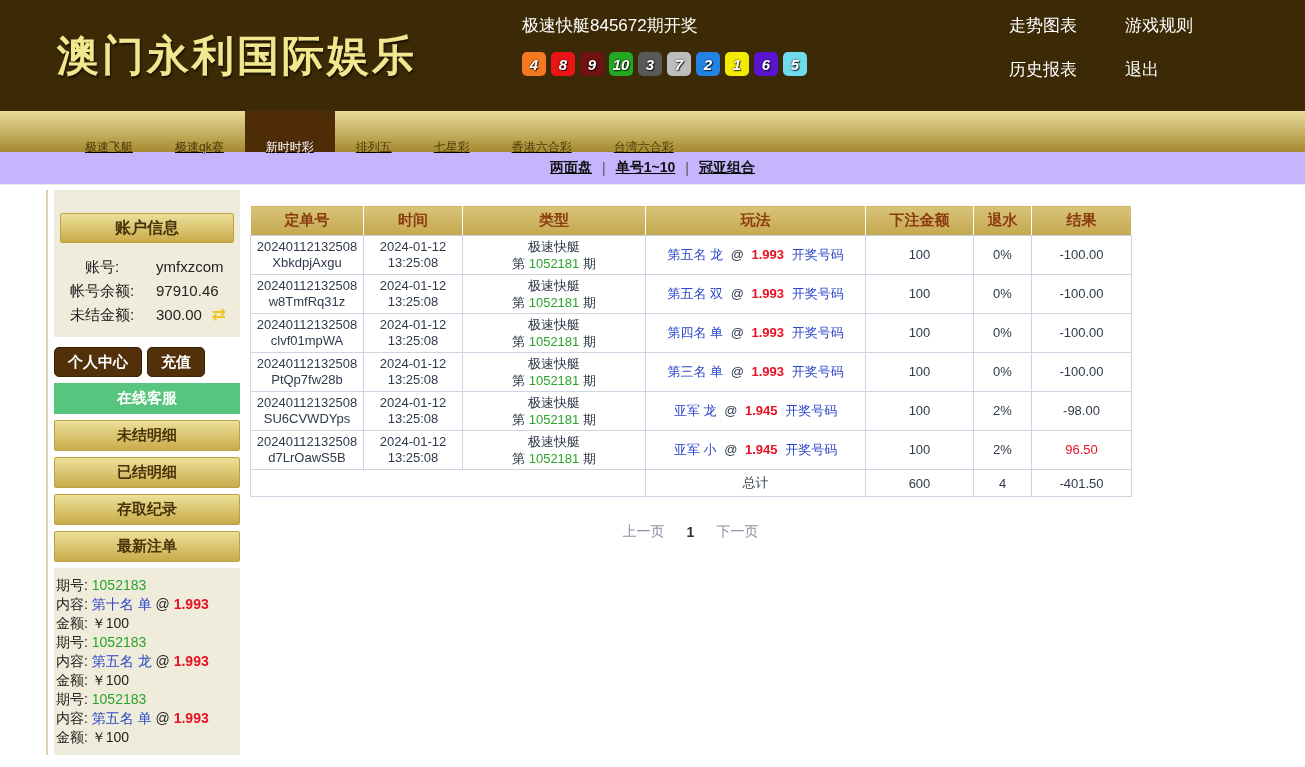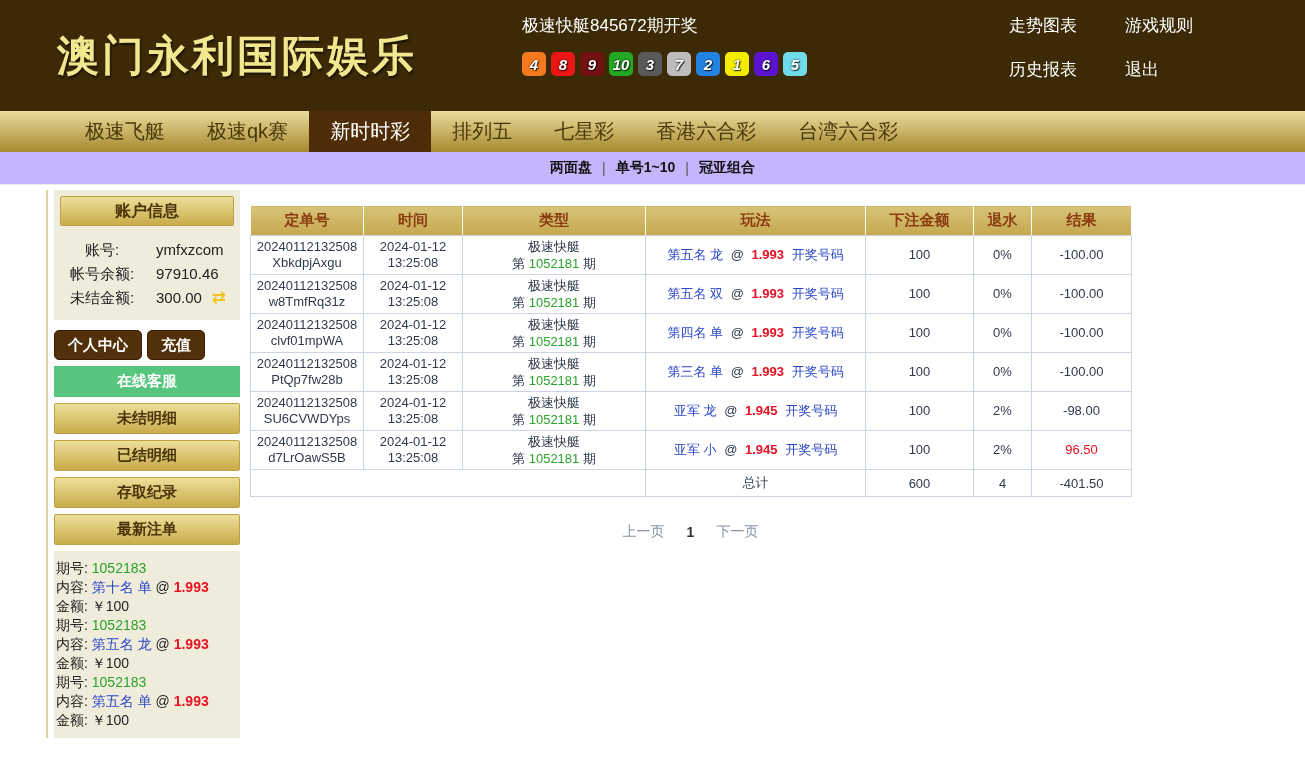--- a/index.html
+++ b/index.html
@@ -1,21 +1,21 @@
 <!DOCTYPE html>
 <html><head>
 <meta charset="utf-8">
 <style>
   * { box-sizing: border-box; margin: 0; padding: 0; }
   body {
     width: 1305px; height: 767px; background: #ffffff;
     font-family: "Liberation Sans", "DejaVu Sans", sans-serif;
     overflow: hidden;
   }
-  .page { position: relative; width: 1305px; height: 767px; }
+  .page { position: relative; width: 1305px; height: 767px; text-decoration: underline; }
 
   
   .header { position: relative; height: 111px; background: #3b2a05; }
   .brand {
     position: absolute; left: 57px; top: 50%; transform: translateY(-50%);
     font-size: 42px; font-weight: bold; letter-spacing: 3px;
     color: #f0e78f; text-shadow: 1px 2px 2px rgba(0,0,0,.6);
   }
   .draw-block { position: absolute; left: 522px; top: 14px; }
   .draw-title { font-size: 17px; color: #ffffff; }
@@ -32,40 +32,40 @@
     column-gap: 48px; row-gap: 21px; justify-items: start;
   }
   .header-link { color: #ffffff; font-size: 17px; cursor: pointer; white-space: nowrap; }
 
   
   .nav {
     height: 41px; background: linear-gradient(#e9dc9c, #a6892f);
     display: flex; padding-left: 64px;
   }
   .tab {
-    padding: 0 21px; line-height: 41px; font-size: 20px;
+    padding: 16px 21px; line-height: 41px; font-size: 12px;
     color: #4a3708; cursor: pointer; white-space: nowrap;
   }
   .tab.active { background: #4e2c08; color: #ffffff; }
 
   
   .subnav {
     height: 33px; background: #c4b5fd; border-bottom: 1px solid #edebe4;
     display: flex; align-items: center; justify-content: center;
     gap: 10px; font-size: 14px; font-weight: bold; color: #111;
   }
   .subnav-sep { color: #555; font-weight: normal; }
   .subnav-item { cursor: pointer; }
 
   
   .sidebar { position: absolute; left: 46px; top: 190px; width: 194px; }
   .side-edge { position: absolute; left: 0; top: 0; bottom: 0; width: 2px; background: #ddd3a8; }
   .side-inner { margin-left: 8px; }
   .panel { background: #f0ecdb; }
-  .acct-panel { padding: 6px 6px 10px 6px; }
+  .acct-panel { padding: 23px 6px 10px 6px; }
   .gold-grad {
     background: linear-gradient(#ece09a, #c9ab4a);
     border: 1px solid #bda243; border-radius: 2px;
   }
   .acct-title {
     height: 30px; display: flex; align-items: center; justify-content: center;
     font-size: 16px; font-weight: bold; color: #4a3208; cursor: pointer;
   }
   .acct-rows { margin-top: 12px; font-size: 15px; color: #222; }
   .acct-row { display: flex; align-items: center; line-height: 24px; }

